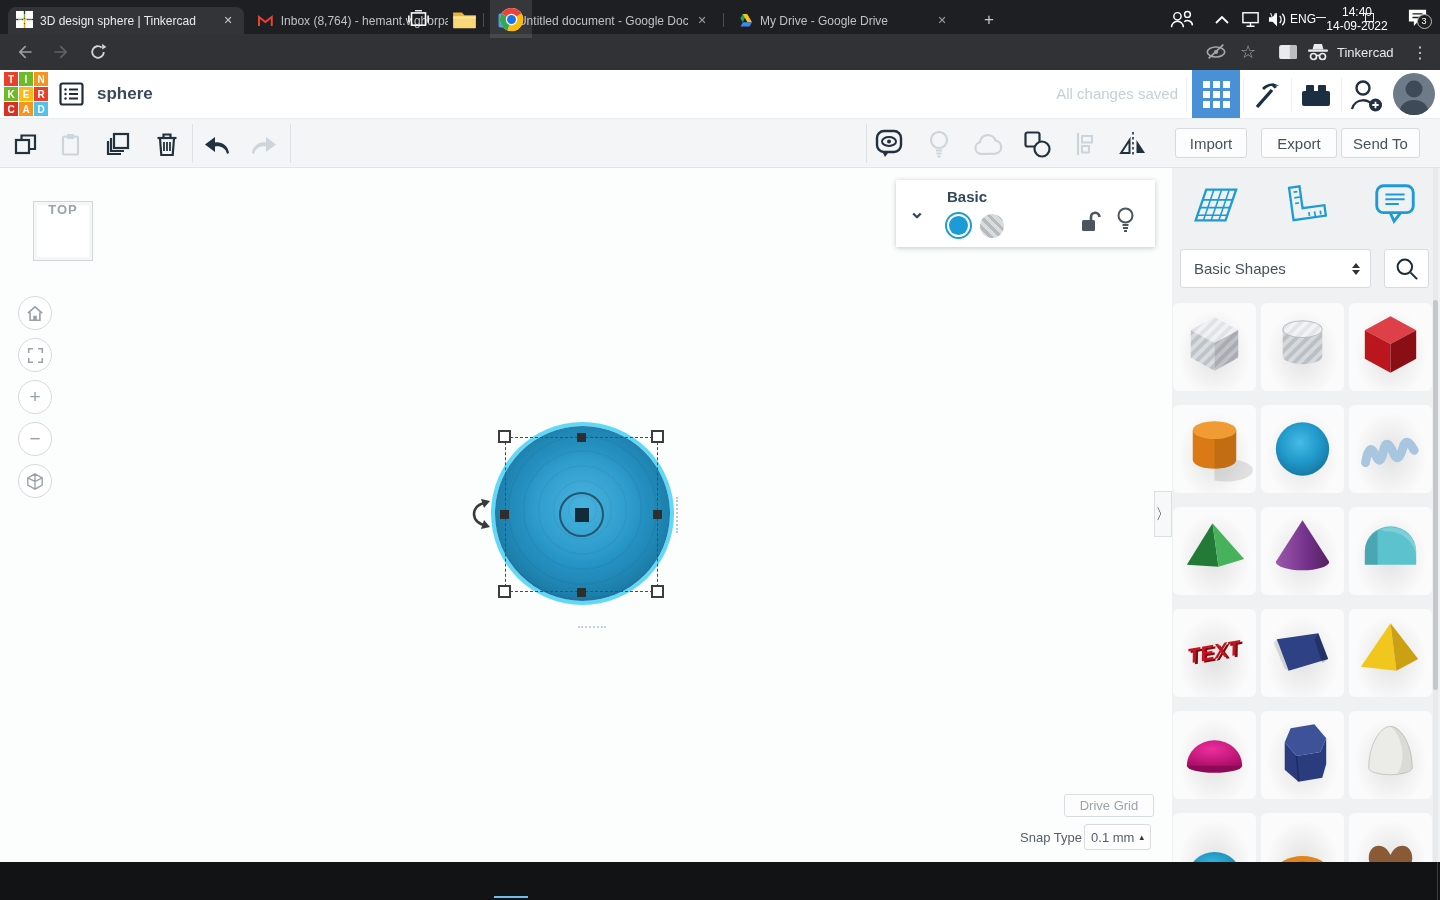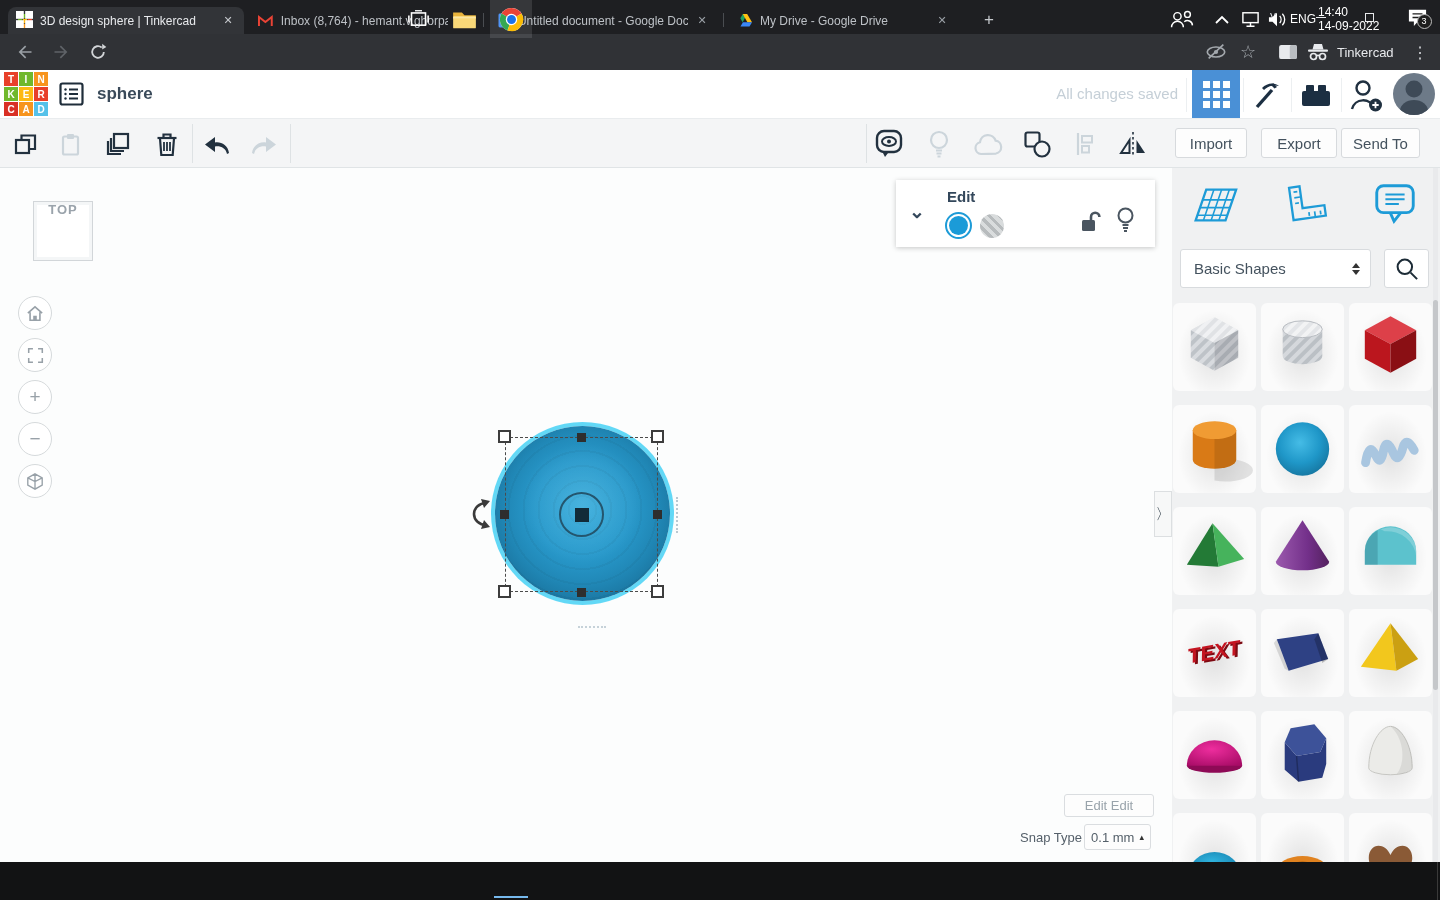--- a/index.html
+++ b/index.html
@@ -103,21 +103,21 @@
 
   
   .taskbar { position:absolute; left:0; top:862px; width:1440px; height:38px; background:#121314; }
   .tk-btn { position:absolute; top:0; height:38px; display:flex; align-items:center; justify-content:center; }
   .tk-search { position:absolute; left:48px; top:0; width:344px; height:38px; background:#f5f5f5; display:flex; align-items:center; }
   .tk-search input { border:none; outline:none; background:transparent; font-size:14px; color:#1f1f1f; width:240px; font-family:"Liberation Sans", sans-serif; }
   .tk-search input::placeholder { color:#3c3c3c; }
   .chrome-active { background:rgba(255,255,255,.11); }
   .chrome-underline { position:absolute; left:494px; top:896px; width:34px; height:2px; background:#76b9ed; }
   .tray-txt { color:#fff; font-size:12px; }
-  .clock { position:absolute; left:1318px; top:0; width:78px; height:38px; display:flex; flex-direction:column; align-items:flex-start; justify-content:center; color:#fff; font-size:12px; line-height:14px; }
+  .clock { position:absolute; left:1318px; top:0; width:78px; height:38px; display:flex; flex-direction:column; align-items:center; justify-content:center; color:#fff; font-size:12px; line-height:14px; }
   .badge { position:absolute; right:-4px; bottom:2px; width:15px; height:15px; border-radius:50%; background:#1e1e1e; border:1.5px solid #bdbdbd; color:#fff; font-size:9px; display:flex; align-items:center; justify-content:center; }
   .show-desktop { position:absolute; left:1437px; top:862px; width:3px; height:38px; border-left:1px solid #3a3a3a; }
 </style>
 </head>
 <body>
 
 <div id="root">
 
   <svg width="0" height="0" style="position:absolute">
     <defs>
@@ -447,41 +447,41 @@
   </div>
   <div class="nav-circle" style="top:380px; font-size:19px;">+</div>
   <div class="nav-circle" style="top:422px; font-size:19px;">−</div>
   <div class="nav-circle" style="top:464px;">
     <svg width="18" height="19" viewBox="0 0 20 21">
       <path d="M10 2 L18 6.5 V14.5 L10 19 L2 14.5 V6.5 Z M10 2 V10.5 M2 6.5 L10 10.5 L18 6.5 M10 19 V10.5" stroke="#98a1a8" stroke-width="1.5" fill="none"></path>
     </svg>
   </div>
 
   <div class="shape-panel">
-    <div class="sp-title">Edit</div>
+    <div class="sp-title">Basic</div>
     <div class="sp-chevron">⌄</div>
     <div class="swatch-solid"></div>
     <div class="swatch-hatch"></div>
     <div class="abs" style="left:184px; top:30px;">
       <svg width="22" height="24" viewBox="0 0 22 24">
         <rect x="2" y="10" width="13" height="11" rx="1.5" fill="#4a5560"></rect>
         <path d="M11 10 V7 a4.2 4.2 0 0 1 8.4 0" stroke="#4a5560" stroke-width="2.6" fill="none"></path>
       </svg>
     </div>
     <div class="abs" style="left:220px; top:27px;">
       <svg width="19" height="26" viewBox="0 0 19 26">
         <circle cx="9.5" cy="8.5" r="7" stroke="#4a5560" stroke-width="2" fill="none"></circle>
         <path d="M6.5 18 h6 M7 21 h5 M8 24 h3" stroke="#4a5560" stroke-width="1.8"></path>
       </svg>
     </div>
   </div>
 
   <div class="collapse-handle">〉</div>
 
-  <div class="editgrid-btn">Edit Edit</div>
+  <div class="editgrid-btn">Drive Grid</div>
   <div class="snap-label">Snap Type</div>
   <div class="snap-dd">
     <span>0.1 mm</span>
     <span class="caret">▴</span>
   </div>
 
   <div class="sidebar">
     <div class="sb-ic" style="left:14px;">
       <svg width="54" height="48" viewBox="0 0 56 48">
         <polygon points="10,40 21,8 52,8 41,40" stroke="#1d9bd7" stroke-width="2.4" fill="none"></polygon>

